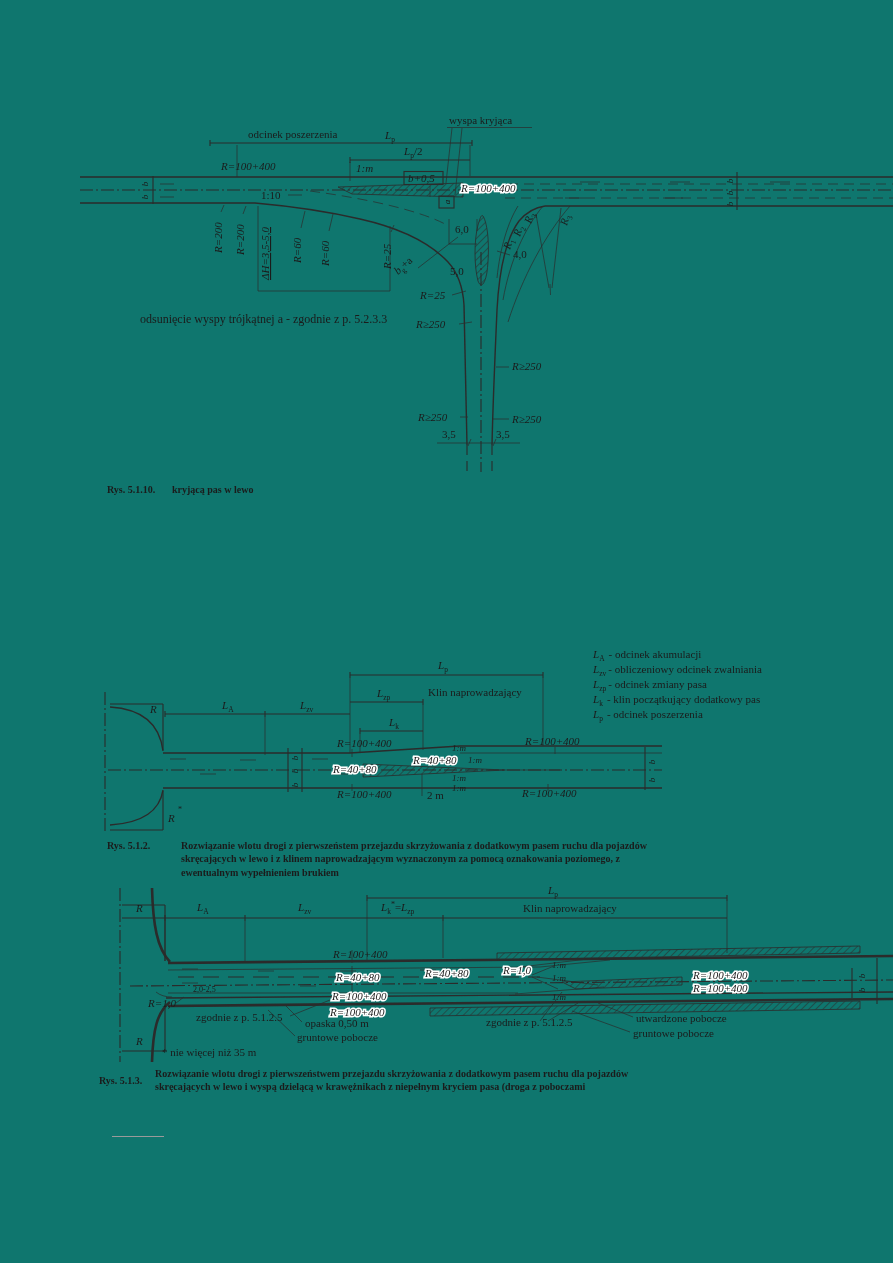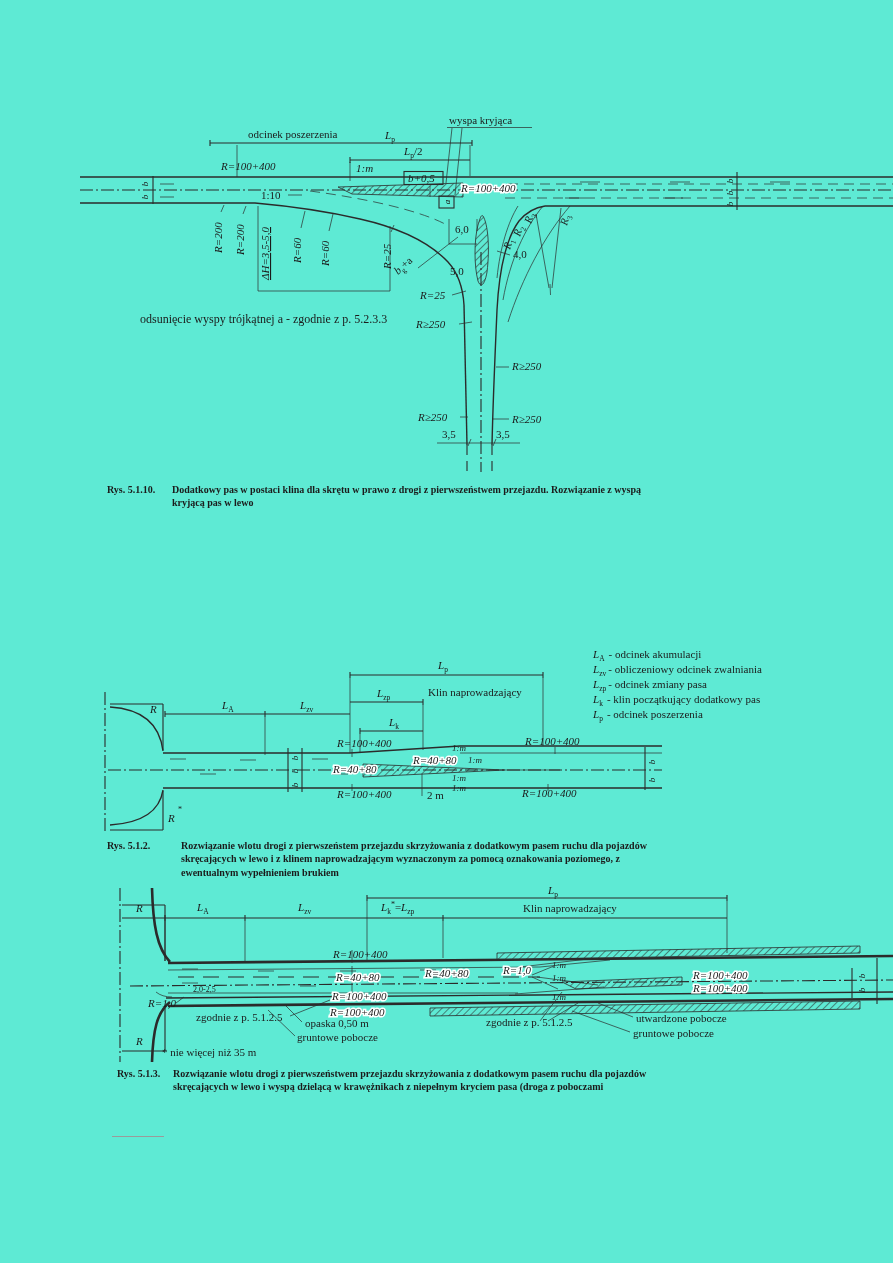--- a/index.html
+++ b/index.html
@@ -1,16 +1,16 @@
 <!DOCTYPE html>
 <html><head>
 <meta charset="utf-8">
 <style>
   html,body{margin:0;padding:0;background:#e8e8e8;}
-  .page{position:relative;width:893px;height:1263px;background:#5eead4;overflow:hidden;
+  .page{position:relative;width:893px;height:1263px;background:#0f766e;overflow:hidden;
         font-family:"Liberation Serif",serif;color:#1b1b1b;}
   svg{position:absolute;left:0;}
   svg text{font-family:"Liberation Serif",serif;font-size:11px;fill:#1b1b1b;}
   svg .it{font-style:italic;}
   svg .sm{font-size:9px;}
   svg .xs{font-size:8px;}
   svg .f12{font-size:12px;}
   svg .sub{font-size:7.5px;}
   svg .sup{font-size:8px;}
   svg .bk{font-size:11px;}
@@ -167,21 +167,20 @@
     <text class="sm it" text-anchor="middle" x="730" y="184" transform="rotate(-90 730 181)">b</text>
     <text class="sm it" text-anchor="middle" x="730" y="196" transform="rotate(-90 730 193)">b</text>
     <text class="sm it" text-anchor="middle" x="730" y="207" transform="rotate(-90 730 204)">b</text>
     <text class="sm it" text-anchor="middle" x="447" y="205" transform="rotate(-90 447 202)">a</text>
   </g>
 </svg>
 
 <div class="caption cap1" style="left:107px;top:483px;">
   <div class="cap-label">Rys. 5.1.10.</div>
   <div class="cap-lines">
-    <div>Dodatkowy pas w postaci klina dla skrętu w prawo z drogi z pierwszeństwem przejazdu. Rozwiązanie z wyspą</div>
     <div>kryjącą pas w lewo</div>
   </div>
 </div>
 
 <svg style="top:640px" width="893" height="200" viewBox="0 640 893 200">
   <defs>
     <pattern id="hF2" width="5" height="5" patternUnits="userSpaceOnUse" patternTransform="rotate(45)">
       <line x1="0" y1="0" x2="0" y2="5" stroke="#3a3a3a" stroke-width="1"></line>
     </pattern>
     <marker id="ahF2" markerWidth="8" markerHeight="8" refX="6" refY="3" orient="auto">
@@ -368,21 +367,21 @@
     <text x="633" y="1037">gruntowe pobocze</text>
     <text x="162" y="1056">* nie więcej niż 35 m</text>
     <text class="it" x="136" y="1045">R</text>
     <text class="it halo" x="693" y="979">R=100+400</text>
     <text class="it halo" x="693" y="992">R=100+400</text>
     <text class="sm it" text-anchor="middle" x="862" y="979" transform="rotate(-90 862 976)">b</text>
     <text class="sm it" text-anchor="middle" x="862" y="993" transform="rotate(-90 862 990)">b</text>
   </g>
 </svg>
 
-<div class="caption cap3" style="left:117px;top:1067px;">
+<div class="caption cap3" style="left:99px;top:1067px;align-items:center;">
   <div class="cap-label">Rys. 5.1.3.</div>
   <div class="cap-lines">
     <div>Rozwiązanie wlotu drogi z pierwszeństwem przejazdu skrzyżowania z dodatkowym pasem ruchu dla pojazdów</div>
     <div>skręcających w lewo i wyspą dzielącą w krawężnikach z niepełnym kryciem pasa (droga z poboczami</div>
   </div>
 </div>
 
 <div class="artifact-line"></div>
 
 </div>

